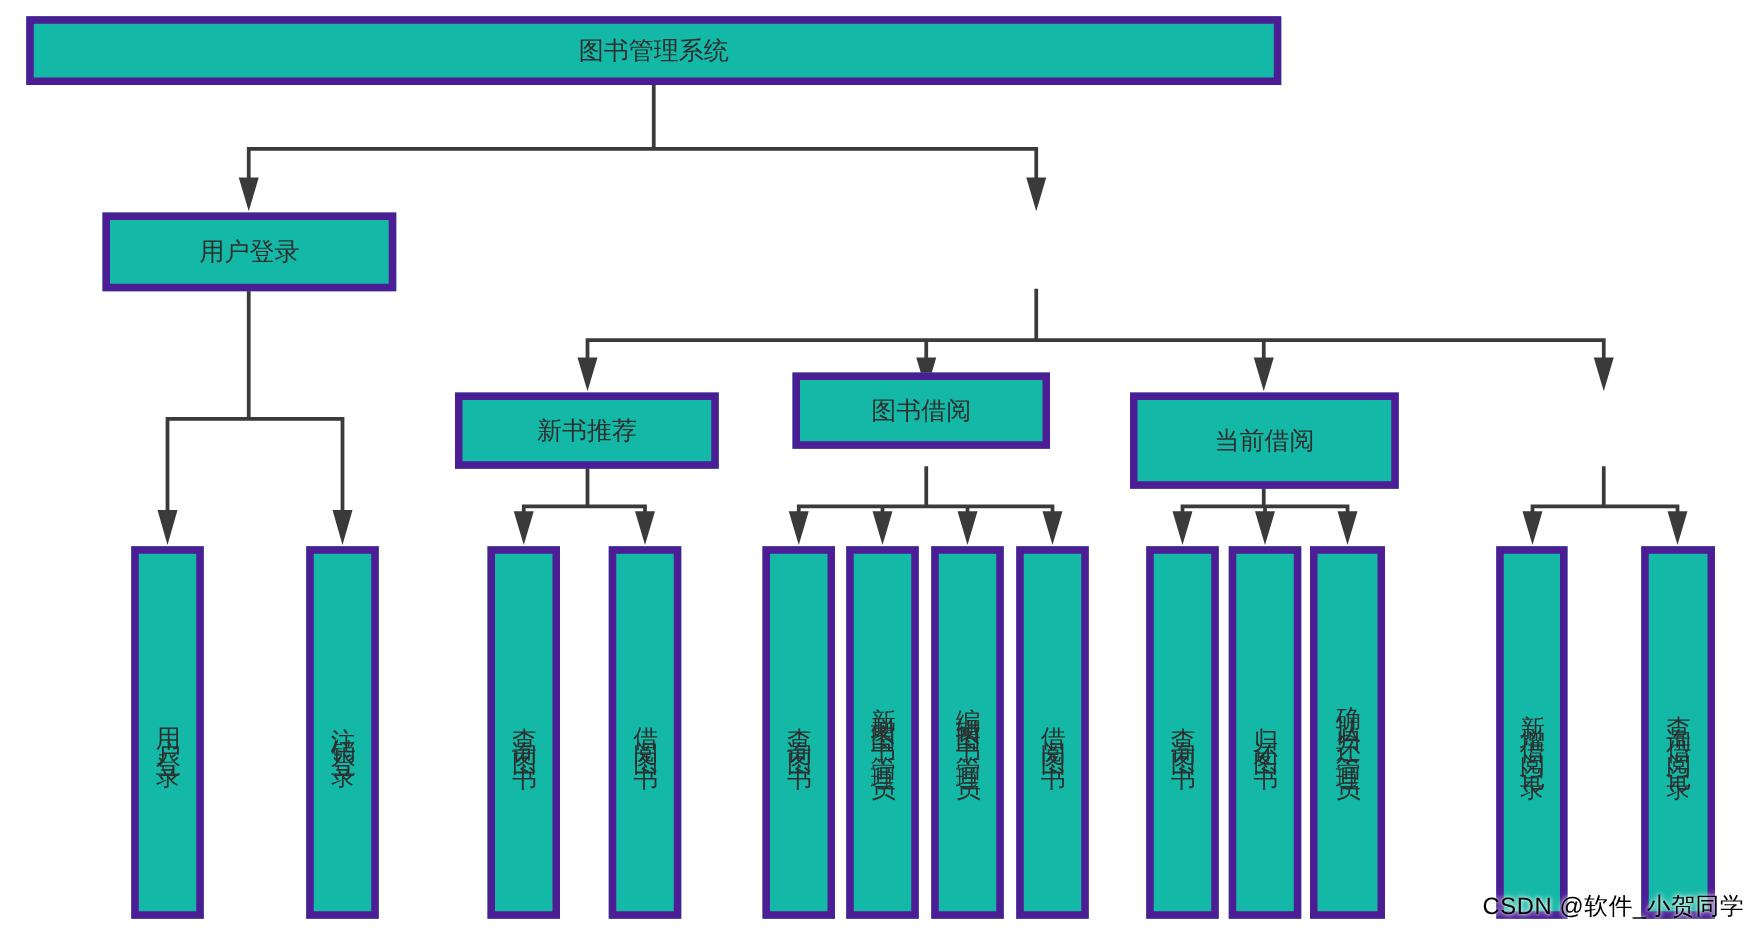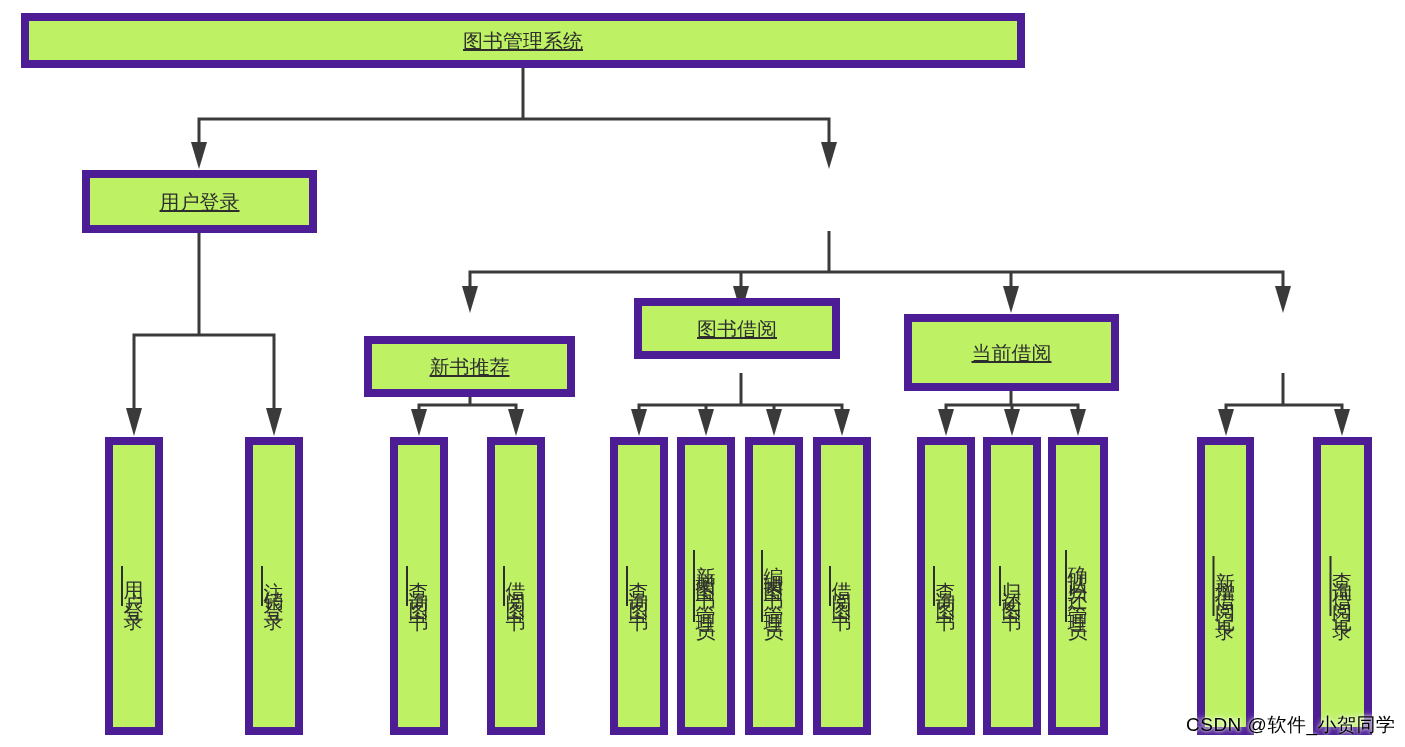--- a/index.html
+++ b/index.html
@@ -28,30 +28,29 @@
     stroke-width: 3;
     fill: none;
   }
   .connectors polygon {
     fill: #3a3a3a;
     stroke: none;
   }
   .box {
     position: absolute;
     box-sizing: border-box;
-    background: #bef264;
-    border: 8px solid #4c1d95;
+    background: #14b8a6;
+    border: 6px solid #4c1d95;
     display: flex;
     align-items: center;
     justify-content: center;
     font-size: 20px;
     line-height: 1;
     color: #2e2e2e;
     white-space: nowrap;
-    text-decoration: underline;
   }
   .vbox {
     writing-mode: vertical-rl;
     text-orientation: mixed;
     letter-spacing: 0.5em;
   }
   .vbox.mid {
     letter-spacing: 0.5em;
   }
   .vbox.dense {
@@ -123,21 +122,21 @@
       <path d="M1283 373V405 M1224.5 405H1343.5 M1226 405V414 M1342 405V414"></path>
       <polygon points="1218,409 1234,409 1226,436"></polygon>
       <polygon points="1334,409 1350,409 1342,436"></polygon>
     </g>
   </svg>
 
   <div class="box" style="left:21px; top:13px; width:1004px; height:55px;">图书管理系统</div>
 
   <div class="box" style="left:82px; top:170px; width:235px; height:63px;">用户登录</div>
 
-  <div class="box" style="left:364px; top:314px; width:211px; height:61px;margin-top:22px;">新书推荐</div>
+  <div class="box" style="left:364px; top:314px; width:211px; height:61px;">新书推荐</div>
   <div class="box" style="left:634px; top:298px; width:206px; height:61px;">图书借阅</div>
   <div class="box" style="left:904px; top:314px; width:215px; height:77px;">当前借阅</div>
 
   <div class="box vbox" style="left:105px; top:437px; width:58px; height:298px;">用户登录</div>
   <div class="box vbox" style="left:245px; top:437px; width:58px; height:298px;">注销登录</div>
 
   <div class="box vbox" style="left:390px; top:437px; width:58px; height:298px;">查询图书</div>
   <div class="box vbox" style="left:487px; top:437px; width:58px; height:298px;">借阅图书</div>
 
   <div class="box vbox" style="left:610px; top:437px; width:58px; height:298px;">查询图书</div>

